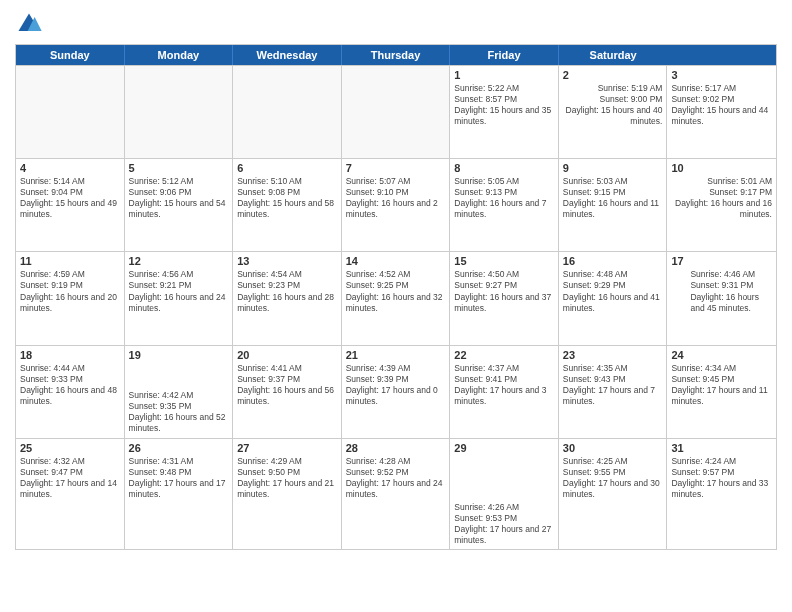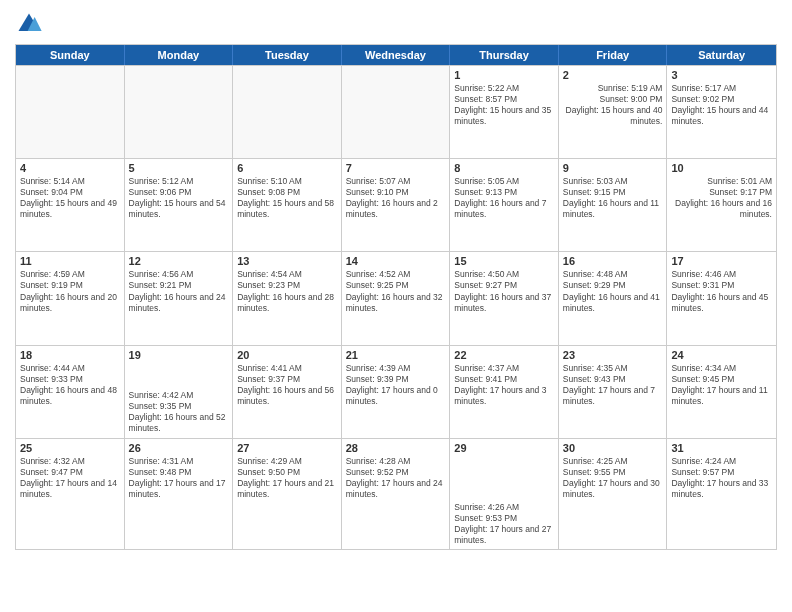--- a/index.html
+++ b/index.html
@@ -122,21 +122,20 @@
     <div class="title-block">
       <div class="month-title"></div>
       <div class="location"></div>
     </div>
   </div>
 
   <div class="calendar">
     <div class="cal-header" id="cal-header">
         <div class="cal-header-cell">Sunday</div>
         <div class="cal-header-cell">Monday</div>
-        <div class="cal-header-cell">Tuesday</div>
         <div class="cal-header-cell">Wednesday</div>
         <div class="cal-header-cell">Thursday</div>
         <div class="cal-header-cell">Friday</div>
         <div class="cal-header-cell">Saturday</div>
       </div>
     <div class="cal-body" id="cal-body">
         <div class="cal-row">
           <div class="cal-cell empty"></div>
           <div class="cal-cell empty"></div>
           <div class="cal-cell empty"></div>
@@ -236,21 +235,21 @@
 Daylight: 16 hours and 37 minutes.</div>
           </div>
           <div class="cal-cell">
             <div class="cell-day">16</div>
             <div class="cell-info" style="white-space: pre-line;">Sunrise: 4:48 AM
 Sunset: 9:29 PM
 Daylight: 16 hours and 41 minutes.</div>
           </div>
           <div class="cal-cell">
             <div class="cell-day">17</div>
-            <div class="cell-info" style="white-space: pre-line;">Sunrise: 4:46 AM
+            <div class="cell-info" style="white-space: pre-line; margin-left: 19px;">Sunrise: 4:46 AM
 Sunset: 9:31 PM
 Daylight: 16 hours and 45 minutes.</div>
           </div>
         </div>
         <div class="cal-row">
           <div class="cal-cell">
             <div class="cell-day">18</div>
             <div class="cell-info" style="white-space: pre-line;">Sunrise: 4:44 AM
 Sunset: 9:33 PM
 Daylight: 16 hours and 48 minutes.</div>

